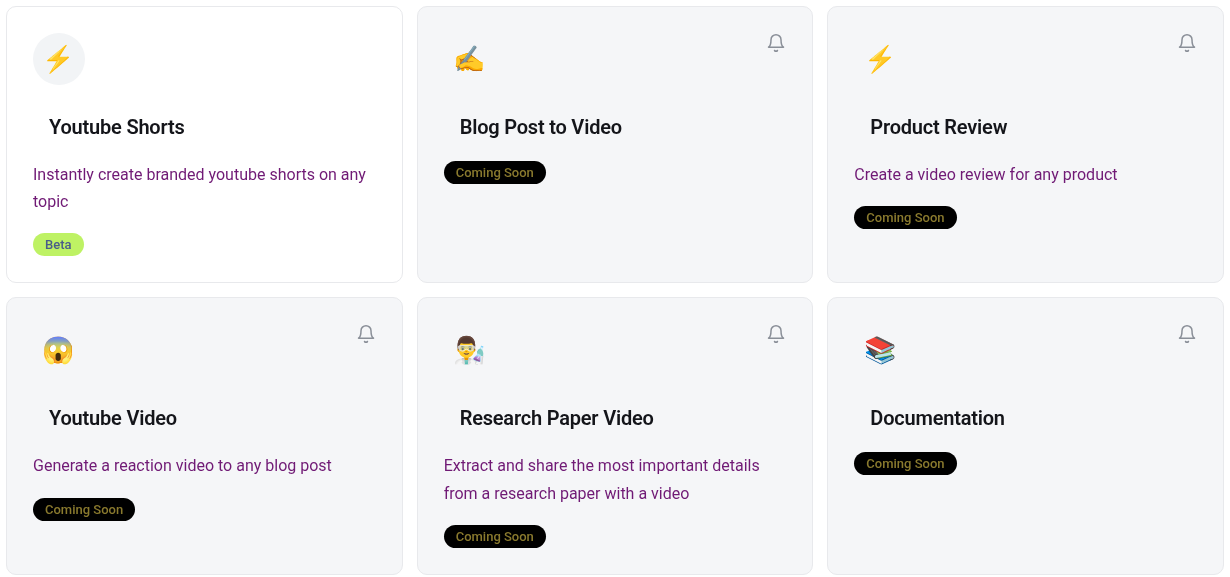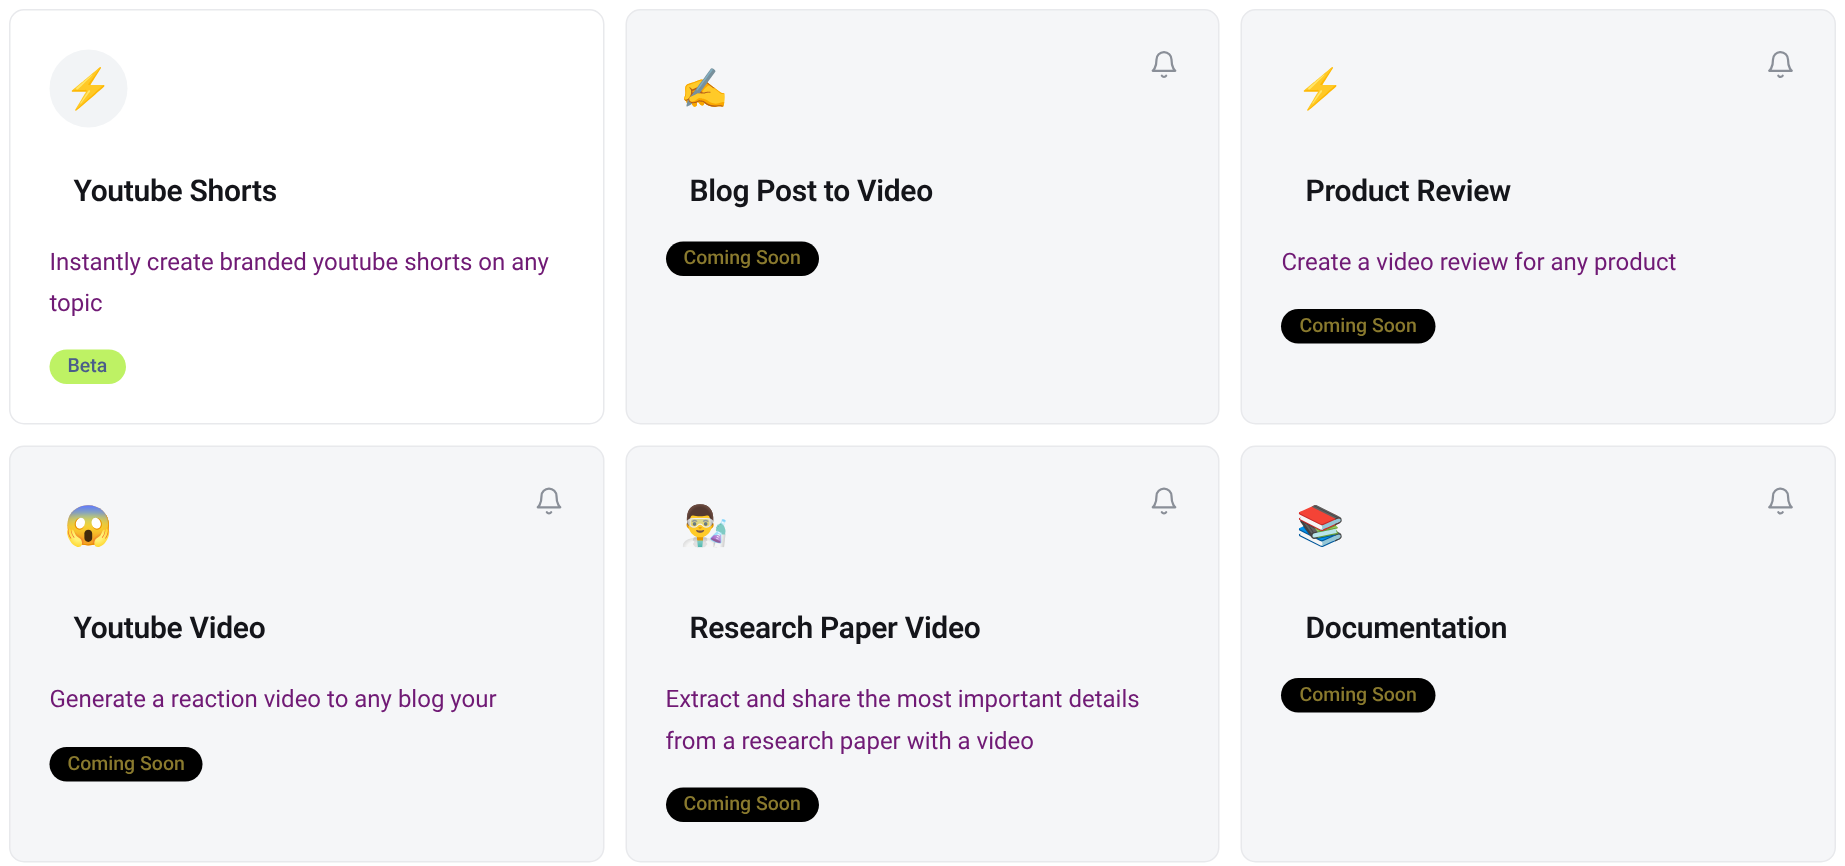--- a/index.html
+++ b/index.html
@@ -95,21 +95,21 @@
           <path d="M18 8a6 6 0 0 0-12 0c0 7-3 9-3 9h18s-3-2-3-9"></path>
           <path d="M13.73 21a2 2 0 0 1-3.46 0"></path>
         </svg></div><h3 class="card-title">Blog Post to Video</h3><span class="badge soon">Coming Soon</span></div>
     <div class="card inactive"><div class="icon-slot">⚡</div><div class="bell"><svg viewBox="0 0 24 24" fill="none" stroke="currentColor" stroke-width="1.8" stroke-linecap="round" stroke-linejoin="round">
           <path d="M18 8a6 6 0 0 0-12 0c0 7-3 9-3 9h18s-3-2-3-9"></path>
           <path d="M13.73 21a2 2 0 0 1-3.46 0"></path>
         </svg></div><h3 class="card-title">Product Review</h3><p class="card-desc">Create a video review for any product</p><span class="badge soon">Coming Soon</span></div>
     <div class="card inactive"><div class="icon-slot">😱</div><div class="bell"><svg viewBox="0 0 24 24" fill="none" stroke="currentColor" stroke-width="1.8" stroke-linecap="round" stroke-linejoin="round">
           <path d="M18 8a6 6 0 0 0-12 0c0 7-3 9-3 9h18s-3-2-3-9"></path>
           <path d="M13.73 21a2 2 0 0 1-3.46 0"></path>
-        </svg></div><h3 class="card-title">Youtube Video</h3><p class="card-desc">Generate a reaction video to any blog your</p><span class="badge soon">Coming Soon</span></div>
+        </svg></div><h3 class="card-title">Youtube Video</h3><p class="card-desc">Generate a reaction video to any blog post</p><span class="badge soon">Coming Soon</span></div>
     <div class="card inactive"><div class="icon-slot">👨‍🔬</div><div class="bell"><svg viewBox="0 0 24 24" fill="none" stroke="currentColor" stroke-width="1.8" stroke-linecap="round" stroke-linejoin="round">
           <path d="M18 8a6 6 0 0 0-12 0c0 7-3 9-3 9h18s-3-2-3-9"></path>
           <path d="M13.73 21a2 2 0 0 1-3.46 0"></path>
         </svg></div><h3 class="card-title">Research Paper Video</h3><p class="card-desc">Extract and share the most important details from a research paper with a video</p><span class="badge soon">Coming Soon</span></div>
     <div class="card inactive"><div class="icon-slot">📚</div><div class="bell"><svg viewBox="0 0 24 24" fill="none" stroke="currentColor" stroke-width="1.8" stroke-linecap="round" stroke-linejoin="round">
           <path d="M18 8a6 6 0 0 0-12 0c0 7-3 9-3 9h18s-3-2-3-9"></path>
           <path d="M13.73 21a2 2 0 0 1-3.46 0"></path>
         </svg></div><h3 class="card-title">Documentation</h3><span class="badge soon">Coming Soon</span></div>
   </div>
 

